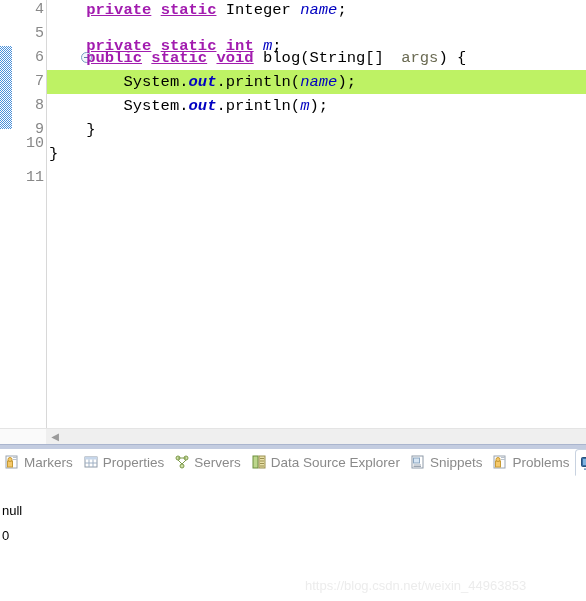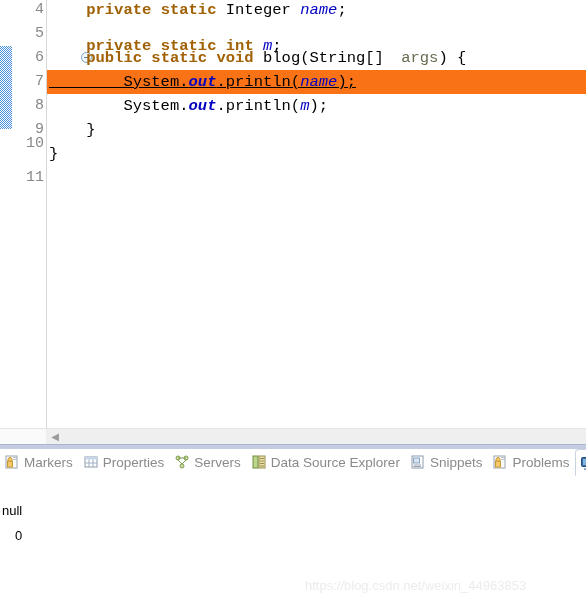--- a/index.html
+++ b/index.html
@@ -113,24 +113,23 @@
     height: 24px;
     line-height: 24px;
     white-space: pre;
     font-family: "Liberation Mono", "DejaVu Sans Mono", monospace;
     font-size: 15.5px;
     color: #000000;
     padding-left: 2px;
     box-sizing: border-box;
   }
   .code-row.highlight {
-    background: #f97316;
-    text-decoration: underline;
-  }
-  .kw     { color: #a16207; font-weight: bold; }
+    background: #bef264;
+  }
+  .kw     { color: #a21caf; font-weight: bold; text-decoration: underline; }
   .field  { color: #0000c0; font-style: italic; }
   .statfld{ color: #0000c0; font-style: italic; font-weight: bold; }
   .param  { color: #6a6a52; margin-left: 8px; }
   .plain  { color: #000000; }
 
   
   #editor-hscroll {
     position: absolute;
     left: 0;
     top: 428px;
@@ -178,21 +177,20 @@
   }
 
   
   #bottom-panel {
     position: absolute;
     left: 0;
     top: 449px;
     width: 586px;
     height: 152px;
     background: #0ea5e9;
-    text-align: right;
   }
 
   #tabbar {
     position: absolute;
     left: 0; top: 0;
     width: 586px;
     height: 27px;
     background: #ffffff;
     border-bottom: 1px solid #c8d2e0;
     white-space: nowrap;

